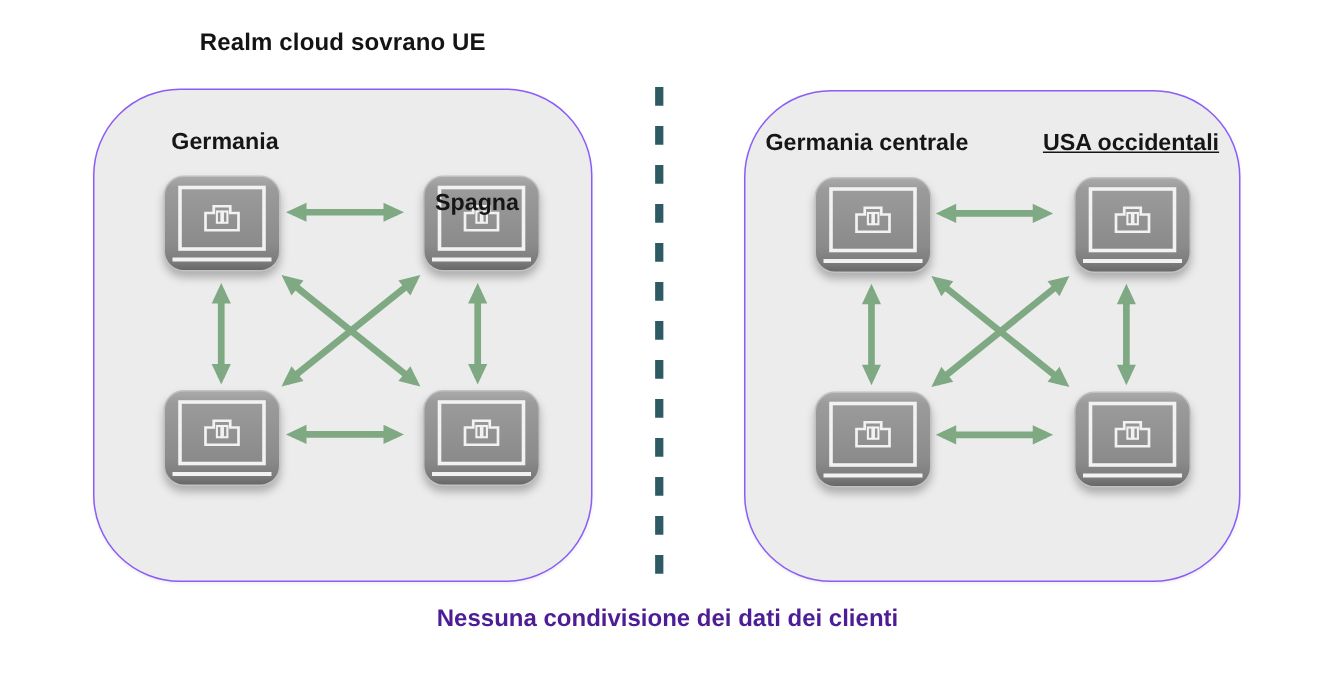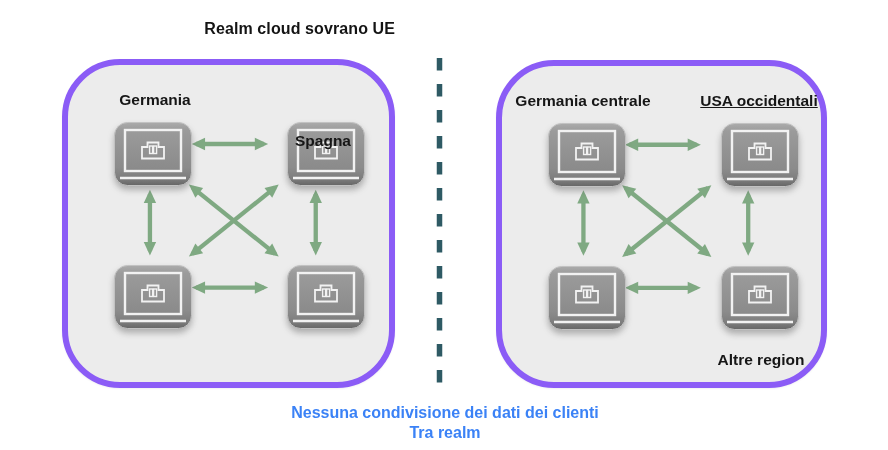--- a/index.html
+++ b/index.html
@@ -3,28 +3,28 @@
 <meta charset="utf-8">
 <style>
   * { margin:0; padding:0; box-sizing:border-box; }
   html,body { background:#ffffff; }
   body { font-family:"Liberation Sans", sans-serif; }
   .canvas {
     position:relative; width:888px; height:450px; background:#ffffff;
     overflow:hidden;
   }
   .realm-title {
-    position:absolute; top:20px; text-align:right;
+    position:absolute; top:20px; text-align:center;
     font-size:16px; font-weight:700; color:#141414; letter-spacing:0.1px;
   }
   .realm-title.left  { left:62px;  width:333px; }
   .realm-title.right { left:496px; width:331px; }
   .realm-box {
     position:absolute; width:333px; height:329px;
-    background:#ececec; border:6px solid #8b5cf6; border-radius:58px;
+    background:#ececec; border:1px solid #8b5cf6; border-radius:58px;
     box-shadow:0 1px 2px rgba(0,0,0,0.06);
   }
   .realm-box.left  { left:62px;  top:59px; }
   .realm-box.right { left:496px; top:60px; width:331px; height:328px; }
   .arrows { position:absolute; left:0; top:0; width:100%; height:100%; }
   .laptop {
     position:absolute; width:80px; height:70px;
     filter:drop-shadow(0 4px 3px rgba(80,80,80,0.40));
   }
   .laptop.tl { left:45px;  top:56px; }
@@ -39,21 +39,21 @@
   .lbl-tr-left  { left:180px; top:25px; width:150px;margin-top:41px; }
   .lbl-bottom-left { left:0; top:297px; width:333px; font-size:16px; }
   .lbl-tl-right { left:6px;   top:25px; width:150px; }
   .lbl-tr-right { left:182px; top:25px; width:150px;text-decoration:underline; }
   .lbl-bl-right { left:8px;   top:284px; width:150px; }
   .lbl-br-right { left:184px; top:284px; width:150px; }
   .divider { position:absolute; left:434px; top:56px; width:11px; height:341px; }
   .caption {
     position:absolute; left:215px; top:403px; width:460px;
     text-align:center; font-size:16px; font-weight:700;
-    color:#3b82f6; line-height:20px;
+    color:#4c1d95; line-height:20px;
   }
 </style>
 </head>
 <body>
 
 <svg width="0" height="0" style="position:absolute" aria-hidden="true">
   <defs>
     <linearGradient id="lapBody" x1="0" y1="0" x2="0" y2="1">
       <stop offset="0" stop-color="#ababab"></stop>
       <stop offset="0.12" stop-color="#9b9b9b"></stop>
@@ -161,21 +161,19 @@
       <rect x="1.5" y="1.5" width="77" height="63" rx="13" fill="url(#lapBody)" stroke="#c2c2c2" stroke-width="1"></rect>
       <rect x="12" y="9" width="56" height="41" fill="none" stroke="#f2f2f2" stroke-width="2.4"></rect>
       <line x1="7" y1="57" x2="73" y2="57" stroke="#f2f2f2" stroke-width="2.6"></line>
       <path d="M29,37.5 V26 H34.5 V21.5 H45.5 V26 H51 V37.5 Z" fill="none" stroke="#f2f2f2" stroke-width="1.8"></path>
       <rect x="36.6" y="25" width="3" height="7.5" fill="none" stroke="#f2f2f2" stroke-width="1.4"></rect>
       <rect x="40.6" y="25" width="3" height="7.5" fill="none" stroke="#f2f2f2" stroke-width="1.4"></rect>
     </svg>
 
     <div class="node-label lbl-tl-right">Germania centrale</div>
     <div class="node-label lbl-tr-right">USA occidentali</div>
-    <div class="node-label lbl-br-right">Altre region</div>
   </div>
 
   <div class="caption">
     <div>Nessuna condivisione dei dati dei clienti</div>
-    <div>Tra realm</div>
   </div>
 
 </div>
 
 </body></html>

